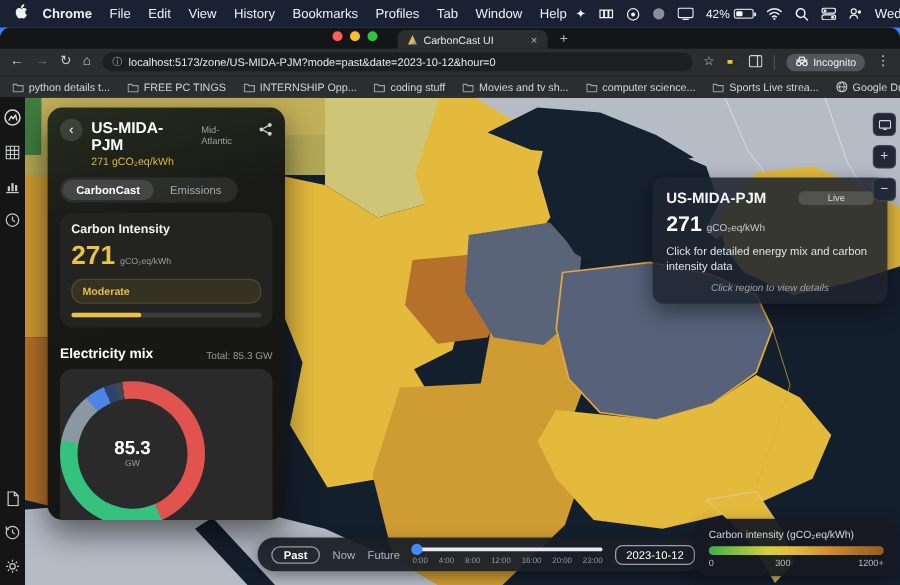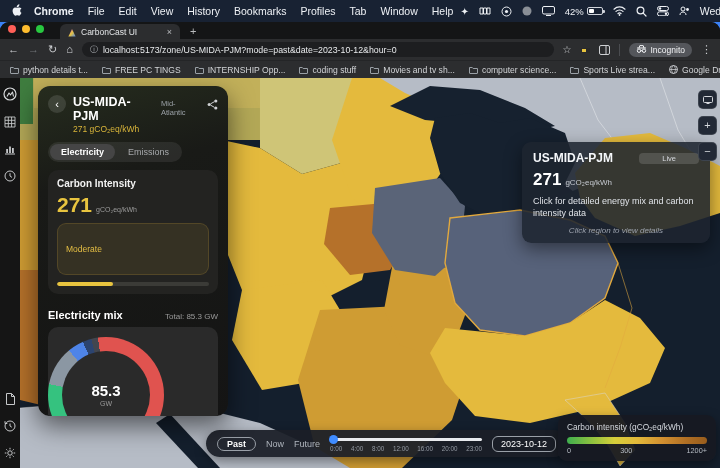--- a/index.html
+++ b/index.html
@@ -14,21 +14,21 @@
   .mb-right { margin-left:auto; display:flex; align-items:center; gap:10px; }
   .mb-right svg { display:block; }
   .mb-clock { font-size:10.5px; white-space:nowrap; }
   .batt { display:flex; align-items:center; gap:3px; font-size:9.5px; }
   .batt-body { width:16px; height:8px; border:1px solid #cfd3da; border-radius:2px; position:relative; }
   .batt-body::after { content:""; position:absolute; right:-3px; top:2px; width:2px; height:3px; background:#cfd3da; border-radius:0 1px 1px 0; }
   .batt-fill { position:absolute; left:1px; top:1px; bottom:1px; width:40%; background:#fff; border-radius:1px; }
 
   
   .window { position:absolute; top:22px; left:0; right:0; bottom:0; background:#1b1c1e; border-radius:9px 9px 0 0; overflow:hidden; }
-  .tabstrip { height:17px; background:#141516; display:flex; align-items:flex-end; padding:0 8px; }
+  .tabstrip { height:17px; background:#141516; display:flex; align-items:flex-end; padding:0 8px;justify-content:center; }
   .lights { display:flex; gap:6px; align-items:center; height:100%; padding-bottom:3px; }
   .light { width:8px; height:8px; border-radius:50%; }
   .tab { margin-left:16px; height:15px; background:#2c2d2f; border-radius:6px 6px 0 0; display:flex; align-items:center; gap:5px; padding:0 8px; min-width:120px; }
   .tab-title { font-size:8.5px; color:#e4e6e8; white-space:nowrap; }
   .tab-close { font-size:9px; color:#b9bbbe; margin-left:auto; }
   .newtab { font-size:11px; color:#b9bbbe; margin:0 0 2px 10px; }
 
   .toolbar { height:21px; background:#2c2d2f; display:flex; align-items:center; padding:0 8px; gap:9px; }
   .navic { font-size:11px; color:#cfd1d4; line-height:1; }
   .navic.dim { color:#707377; }
@@ -80,21 +80,21 @@
   .sharebtn { color:#cfd1d4; flex:none; margin-top:1px; }
   .p-tabs { margin-top:8px; display:inline-flex; gap:2px; background:rgba(255,255,255,0.08); border-radius:11px; padding:2px; }
   .p-tab { font-size:9px; color:#a6a8ab; padding:3px 11px; border-radius:9px; }
   .p-tab.active { background:#454545; color:#fff; font-weight:bold; }
 
   .ci-card { margin-top:8px; background:#232321; border-radius:10px; padding:8px 9px; }
   .ci-title { font-size:10px; font-weight:bold; color:#f2f2f2; }
   .ci-valrow { margin-top:4px; display:flex; align-items:baseline; gap:4px; }
   .ci-val { font-size:21px; font-weight:bold; color:#e8c43f; }
   .ci-unit { font-size:7px; color:#9c9c9c; }
-  .ci-level { margin-top:6px; background:rgba(220,180,60,0.10); border:1px solid rgba(220,180,60,0.18); border-radius:9px; padding:20px 8px; font-size:8.5px; font-weight:normal; color:#e4be44; }
+  .ci-level { margin-top:6px; background:rgba(220,180,60,0.10); border:1px solid rgba(220,180,60,0.18); border-radius:9px; padding:4px 8px; font-size:8.5px; font-weight:bold; color:#e4be44; }
   .ci-track { margin-top:7px; height:3.5px; background:#3b3b37; border-radius:2px; overflow:hidden; }
   .ci-fill { height:100%; background:#e8c43f; border-radius:2px; }
 
   .mix-head { margin-top:15px; display:flex; align-items:flex-end; }
   .mix-title { font-size:11px; font-weight:bold; color:#fff; }
   .mix-total { margin-left:auto; font-size:8px; color:#9a9a9a; }
   .mix-card { margin-top:6px; background:#2a2a2a; border-radius:10px; height:136px; display:flex; align-items:center; justify-content:flex-start; }
   .donut { width:116px; height:116px; border-radius:50%; position:relative; }
   .donut-hole { position:absolute; inset:14px; border-radius:50%; background:#2a2a2a; display:flex; flex-direction:column; align-items:center; justify-content:center; }
   .donut-val { font-size:15px; font-weight:bold; color:#fff; }
@@ -446,21 +446,21 @@
             </div>
             <span class="sharebtn"><svg width="11" height="11" viewBox="0 0 11 11">
                   <circle cx="8.8" cy="2" r="1.6" fill="#cfd1d4"></circle>
                   <circle cx="2.2" cy="5.5" r="1.6" fill="#cfd1d4"></circle>
                   <circle cx="8.8" cy="9" r="1.6" fill="#cfd1d4"></circle>
                   <path d="M3.6 4.8 7.4 2.7M3.6 6.2 7.4 8.3" stroke="#cfd1d4" stroke-width="1"></path>
                 </svg></span>
           </div>
 
           <div class="p-tabs">
-            <span class="p-tab active">Electricity</span>
+            <span class="p-tab active">CarbonCast</span>
             <span class="p-tab">Emissions</span>
           </div>
 
           <div class="ci-card">
             <div class="ci-title">Carbon Intensity</div>
             <div class="ci-valrow">
               <span class="ci-val">271</span>
               <span class="ci-unit">gCO₂eq/kWh</span>
             </div>
             <div class="ci-level">Moderate</div>

